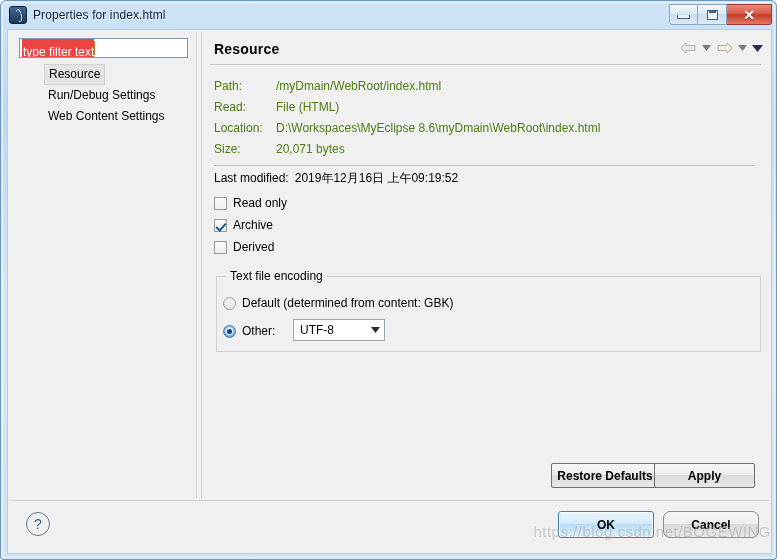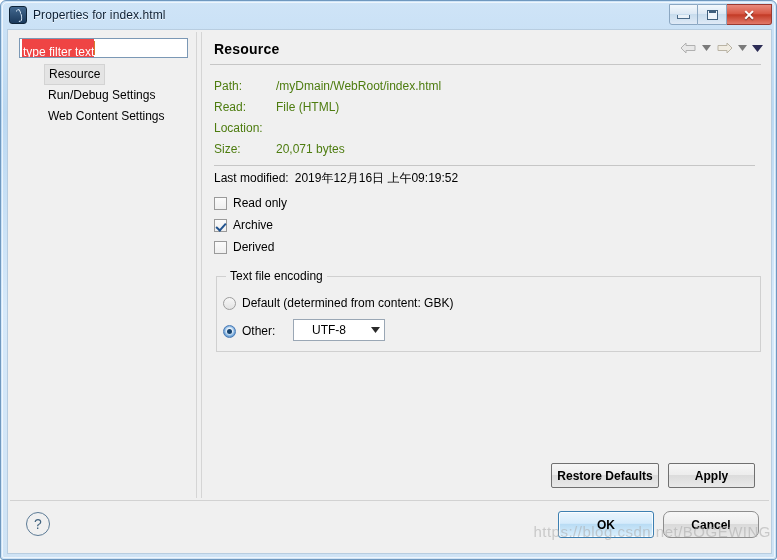--- a/index.html
+++ b/index.html
@@ -406,21 +406,21 @@
     height: 22px;
     box-sizing: border-box;
     border: 1px solid #9aa7b5;
     background: #ffffff;
     display: flex;
     align-items: center;
   }
   .combo-text {
     font-size: 12px;
     color: #000;
-    padding-left: 18px;
+    padding-left: 6px;
     flex: 1;
   }
   .combo-arrow {
     width: 18px;
     display: flex;
     align-items: center;
     justify-content: center;
   }
 
   
@@ -441,21 +441,21 @@
     position: absolute;
     right: 110px;
     bottom: 10px;
     width: 108px;
     height: 25px;
   }
   .btn-apply {
     position: absolute;
     right: 14px;
     bottom: 10px;
-    width: 87px;
+    width: 101px;
     height: 25px;
   }
 
   .bottom-rule {
     position: absolute;
     left: 2px;
     right: 2px;
     top: 470px;
     height: 1px;
     background: #d2d2d2;
@@ -614,20 +614,21 @@
             <div class="prop-row">
               <span class="prop-label">Path:</span>
               <span class="prop-value">/myDmain/WebRoot/index.html</span>
             </div>
             <div class="prop-row">
               <span class="prop-label">Read:</span>
               <span class="prop-value">File  (HTML)</span>
             </div>
             <div class="prop-row">
               <span class="prop-label">Location:</span>
+              <span class="prop-value">D:\Workspaces\MyEclipse 8.6\myDmain\WebRoot\index.html</span>
             </div>
             <div class="prop-row">
               <span class="prop-label">Size:</span>
               <span class="prop-value">20,071  bytes</span>
             </div>
           </div>
 
           <div class="section-rule"></div>
 
           <div class="last-modified">

